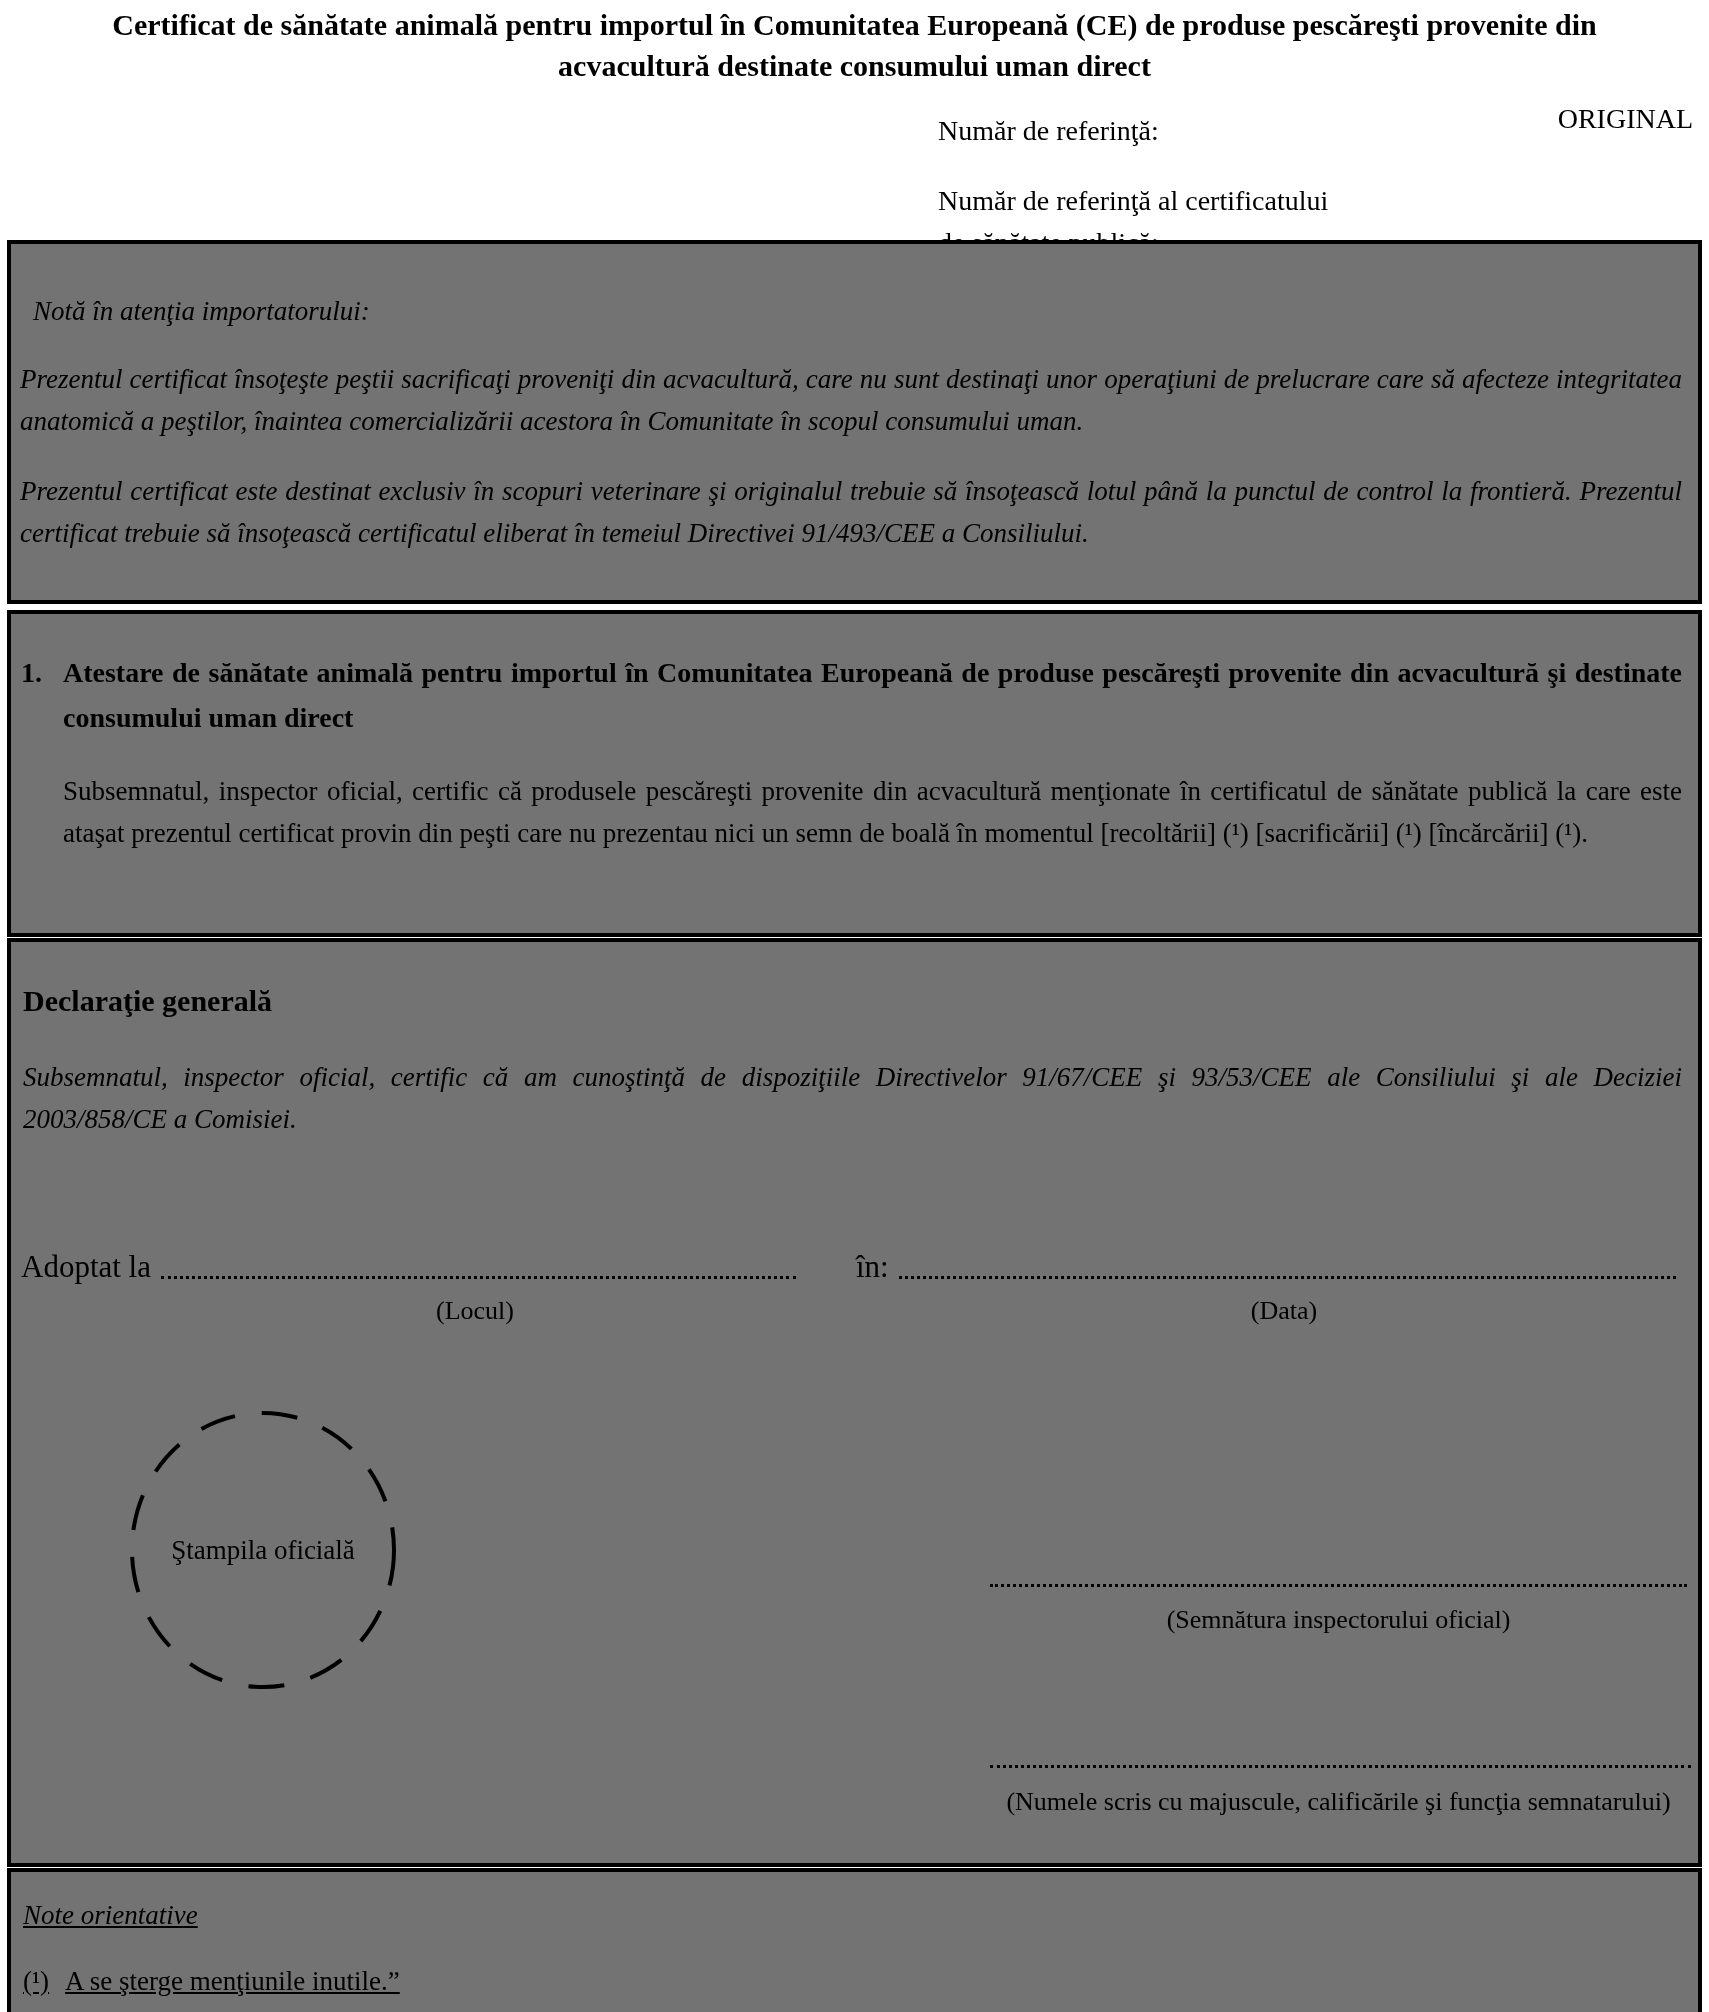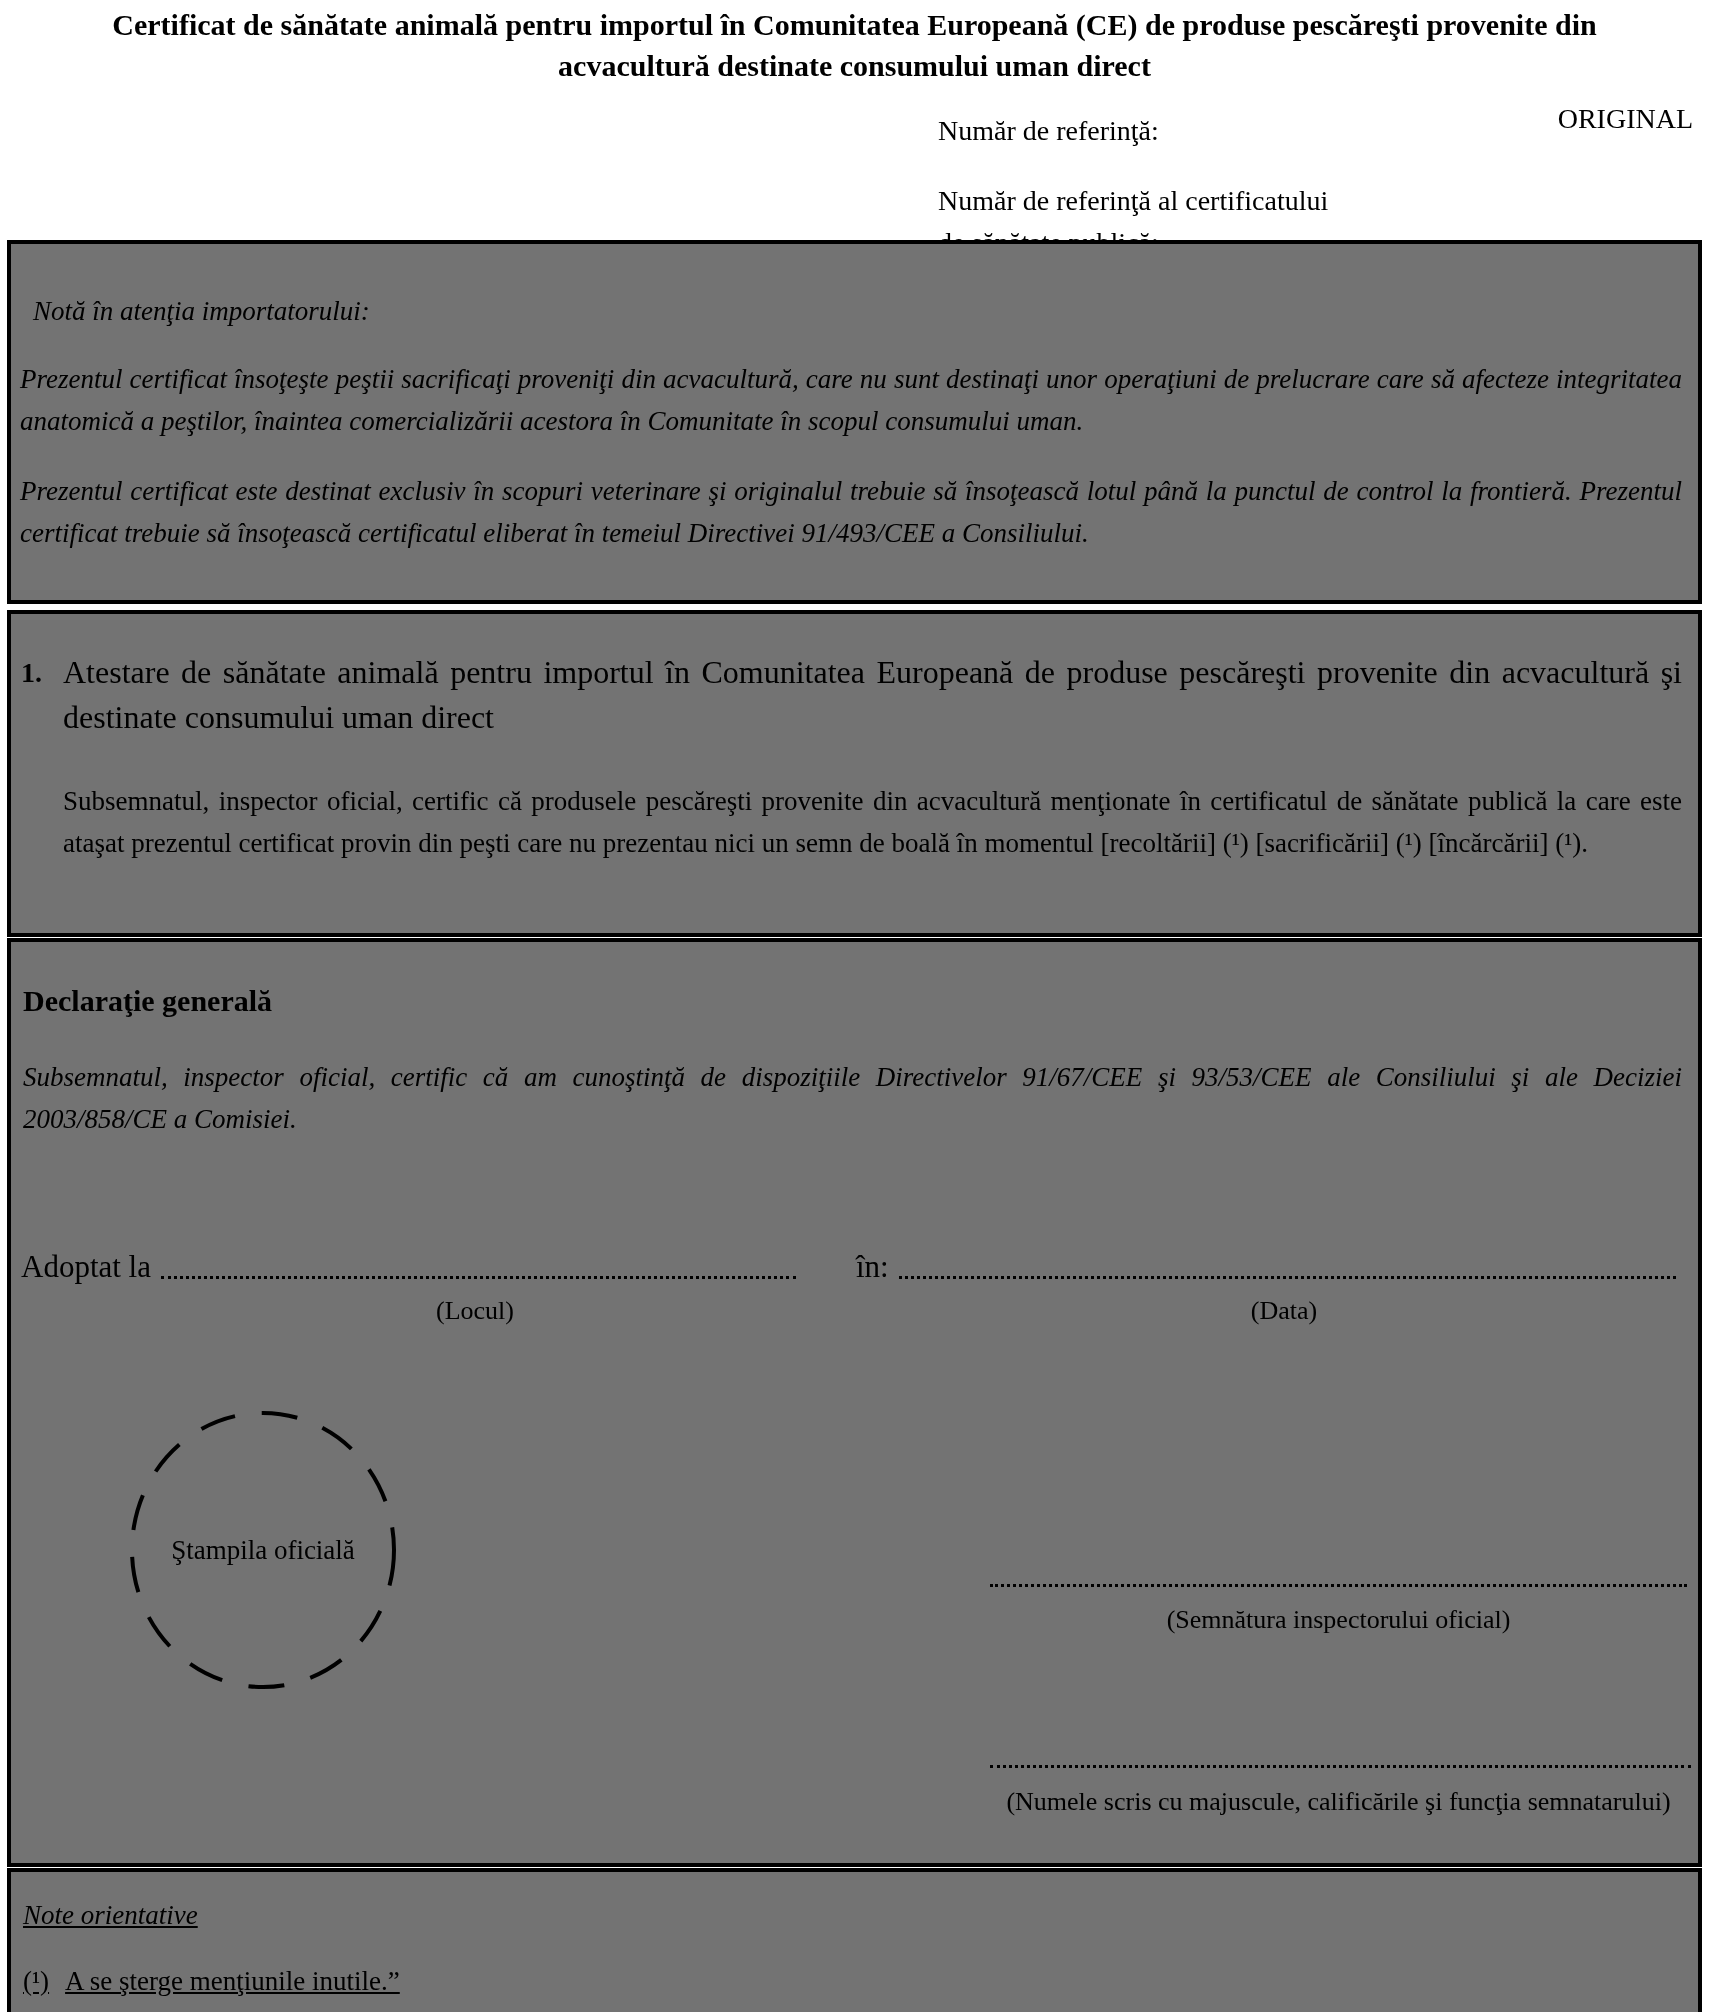--- a/index.html
+++ b/index.html
@@ -56,22 +56,22 @@
   .justified { text-align: justify; }
 
   
   .note-heading { font-size: 27px; line-height: 42px; margin-left: 13px; margin-bottom: 26px; }
   .box1 p + p { margin-top: 28px; }
 
   
   .numbered-item { display: flex; align-items: flex-start; }
   .item-number { flex: 0 0 42px; font-weight: bold; font-size: 28px; line-height: 45px; }
   .item-content { flex: 1; }
-  .attest-heading { font-weight: normal; font-size: 32px; line-height: 45px; }
-  .attest-body { margin-top: 40px; }
+  .attest-heading { font-weight: bold; font-size: 28px; line-height: 45px; }
+  .attest-body { margin-top: 30px; }
 
   
   .decl-heading { font-weight: bold; font-size: 30px; line-height: 42px; margin-left: 6px; }
   .decl-body { margin-top: 34px; margin-left: 6px; font-style: italic; }
 
   .adopt-row {
     position: absolute;
     left: 10px; right: 22px; top: 306px;
     display: flex;
     font-size: 31px;

